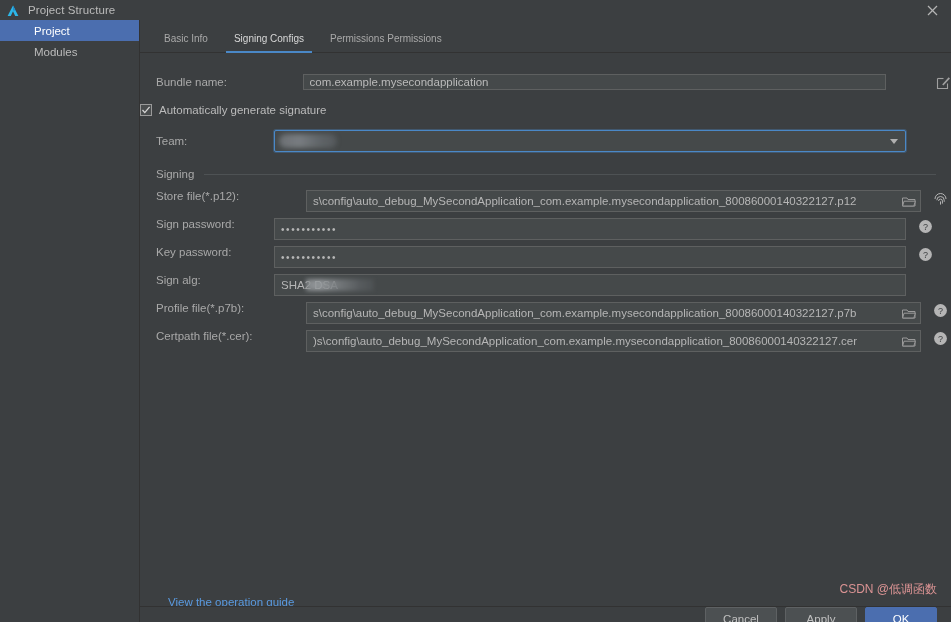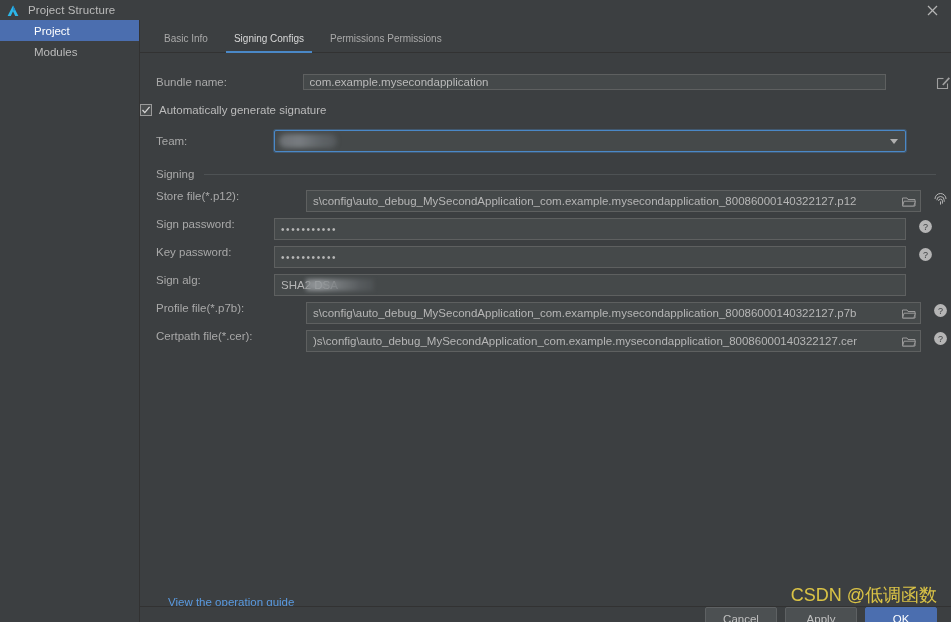--- a/index.html
+++ b/index.html
@@ -388,23 +388,23 @@
   .btn.primary {
     background: #4b6eaf;
     border-color: #4b6eaf;
     color: #ffffff;
   }
 
   
   .watermark {
     position: absolute;
     right: 14px;
-    bottom: 15px;
-    font-size: 18px;
-    color: #fde047;
+    bottom: 24px;
+    font-size: 12px;
+    color: #fca5a5;
     opacity: 0.82;
     pointer-events: none;
     white-space: nowrap;
   }
 </style>
 </head>
 <body>
 
 <div class="window">
 

